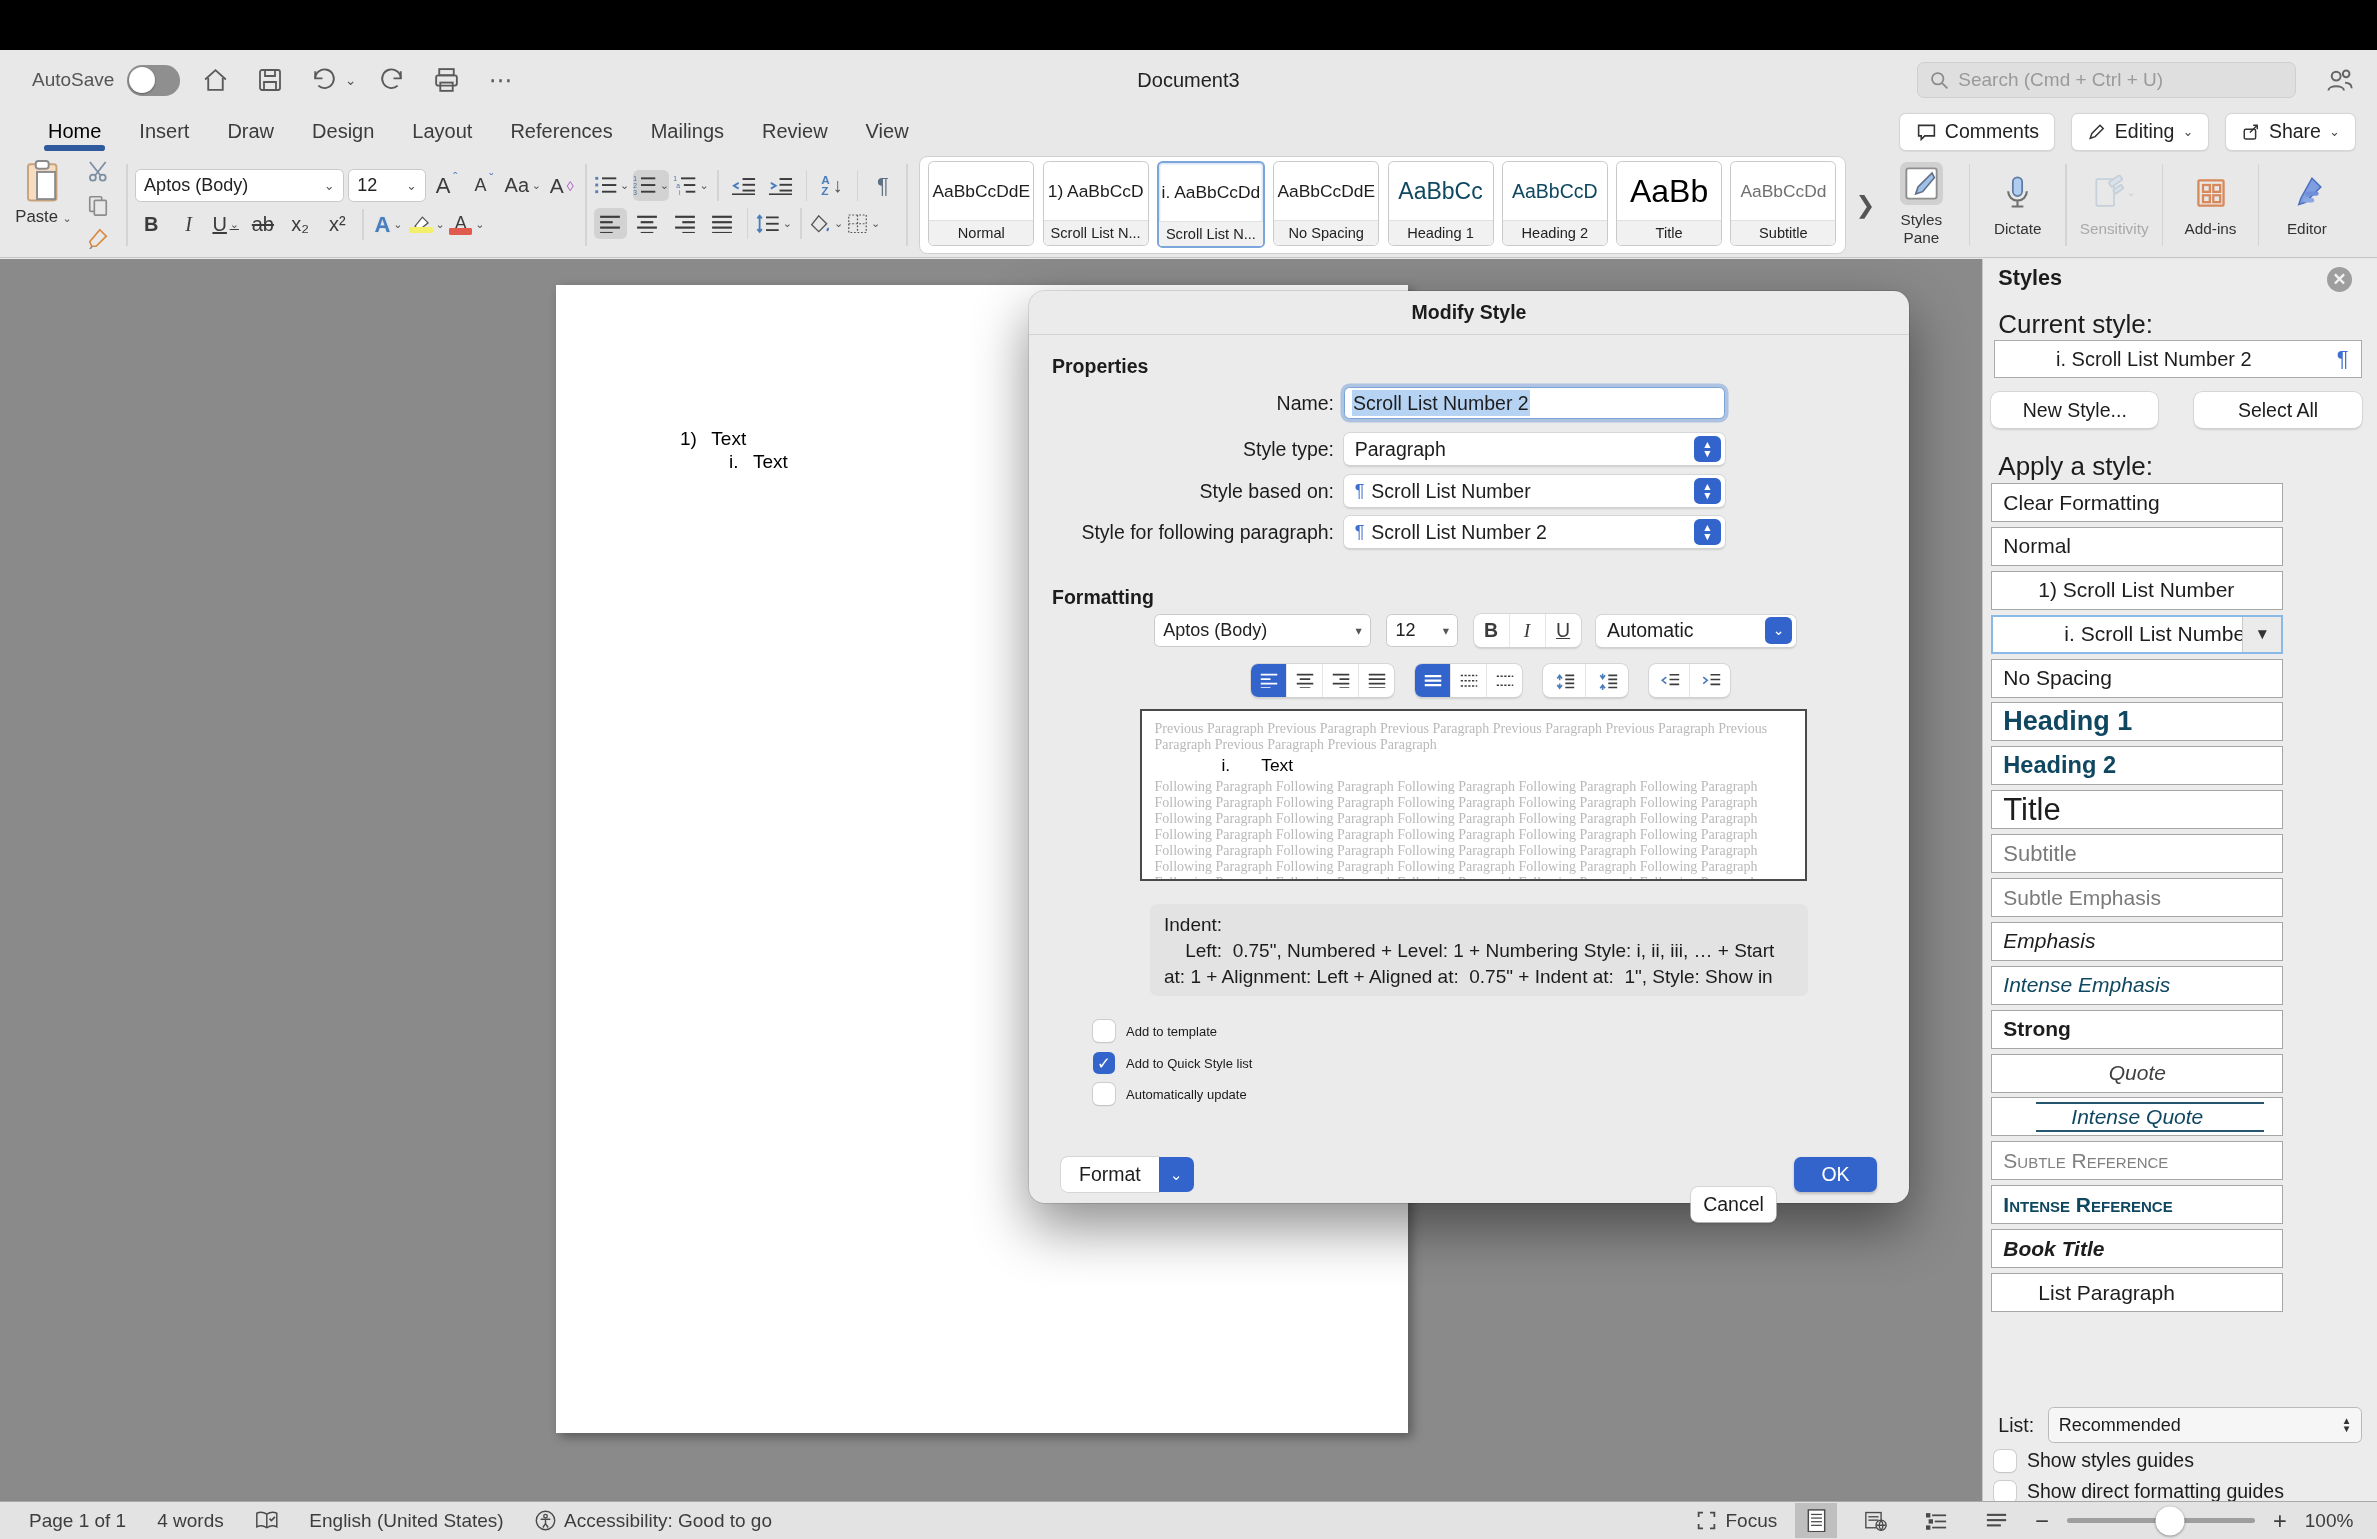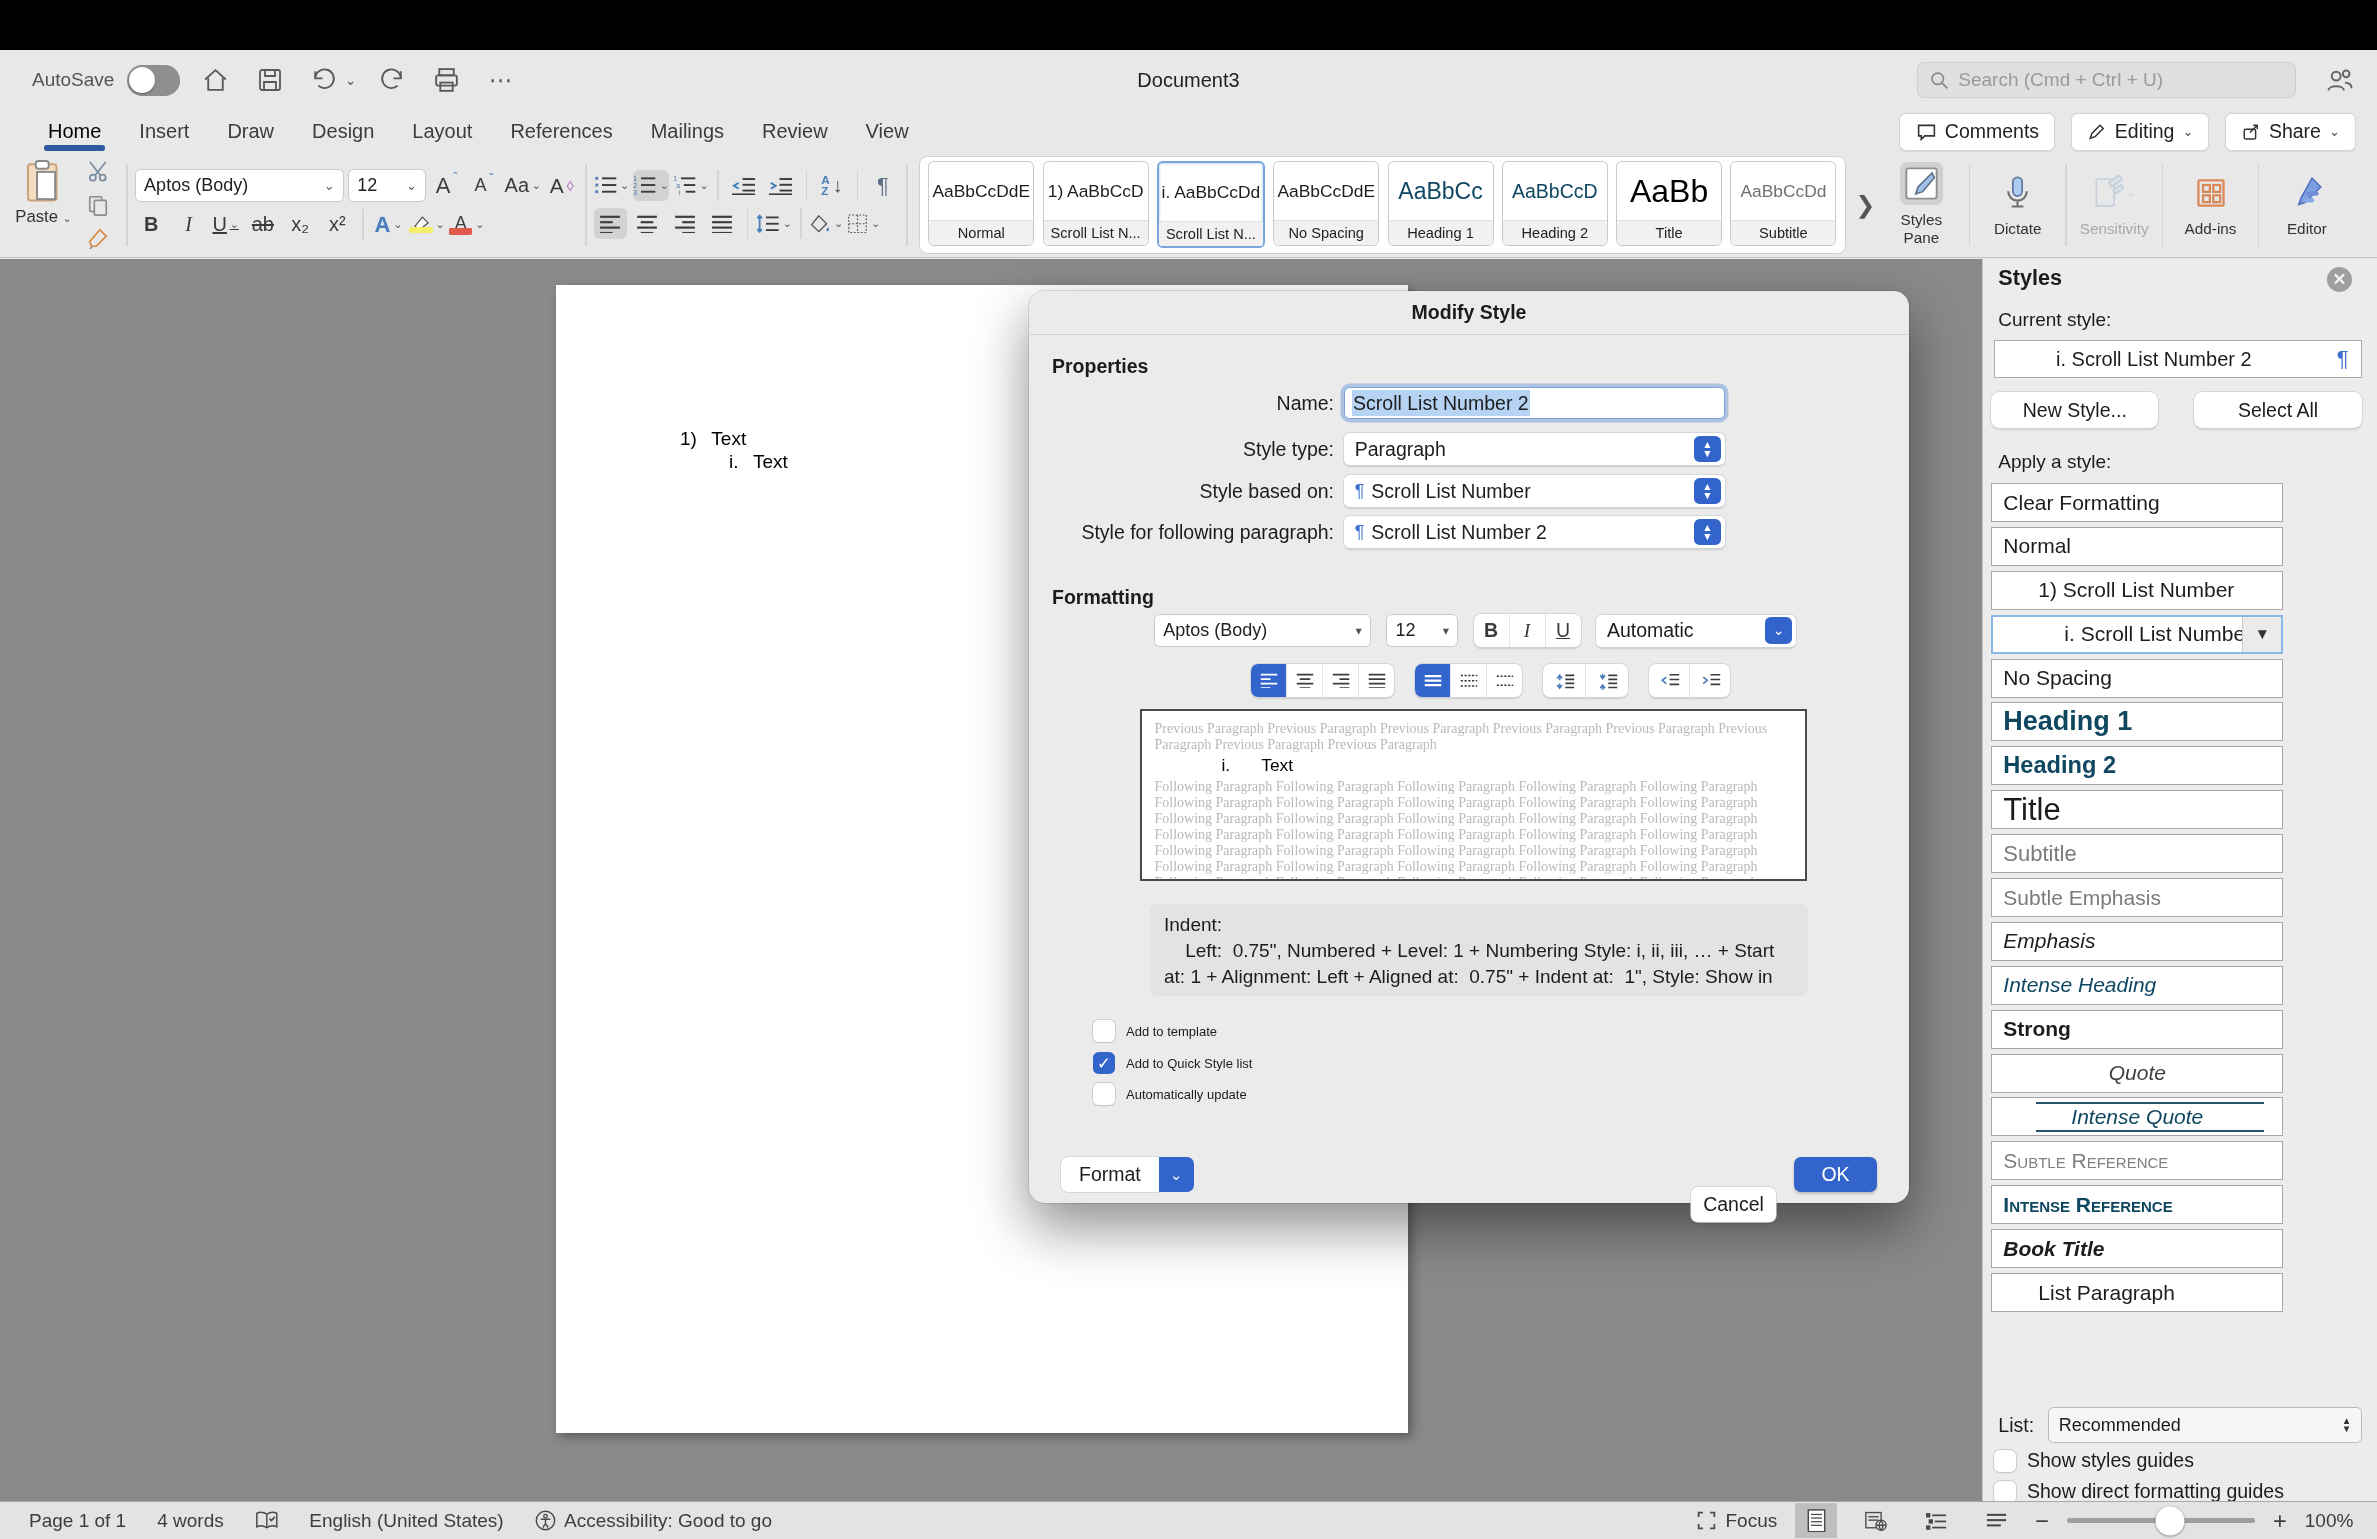--- a/index.html
+++ b/index.html
@@ -105,21 +105,21 @@
            font-size:19.5px;background:#fff;box-shadow:0 0 0 0.7px #cfcfcf,0 1.4px 2.1px rgba(0,0,0,.15);color:#1c1c1c;box-sizing:border-box;}
   .dlg-btn.primary{background:#3364cc;color:#fff;box-shadow:0 1.4px 2.8px rgba(0,0,0,.2);}
   .format-btn{position:absolute;left:32px;top:866px;display:flex;align-items:center;height:35px;}
   .format-main{background:#fff;border-radius:7px 0 0 7px;box-shadow:0 0 0 0.7px #cfcfcf;height:35px;display:flex;align-items:center;padding:0 18px;font-size:19.5px;}
   .format-dd{width:35px;height:35px;background:#3364cc;border-radius:0 7px 7px 0;color:#fff;display:flex;align-items:center;justify-content:center;font-size:15.3px;}
   
   .stylespane{position:absolute;right:0;top:0;bottom:0;width:395px;background:#ececec;border-left:1.4px solid #c6c6c6;box-sizing:border-box;}
   .sp-title{position:absolute;left:15.3px;top:5.6px;font-size:21.6px;font-weight:700;color:#1c1c1c;}
   .sp-close{position:absolute;right:25px;top:8.3px;width:25px;height:25px;border-radius:50%;background:#9e9e9e;color:#f2f2f2;
             display:flex;align-items:center;justify-content:center;font-size:16.7px;font-weight:700;}
-  .sp-label{position:absolute;left:15.3px;font-size:19px;color:#1c1c1c;}
+  .sp-label{position:absolute;left:15.3px;font-size:26px;color:#1c1c1c;}
   .cur-box{position:absolute;left:11px;top:81px;width:368px;height:38px;background:#fff;border:1.4px solid #ababab;
            display:flex;align-items:center;font-size:20px;padding:0 12.5px 0 61px;box-sizing:border-box;}
   .cur-box .pilcrow{margin-left:auto;font-size:22px;}
   .sp-btn{position:absolute;top:133px;height:36px;background:#fff;border-radius:8.3px;box-shadow:0 0 0 0.7px #cfcfcf,0 1.4px 2.1px rgba(0,0,0,.12);
           display:flex;align-items:center;justify-content:center;font-size:19.5px;color:#1c1c1c;}
   .style-list{position:absolute;left:8.3px;top:224px;width:292px;display:flex;flex-direction:column;gap:4.9px;}
   .style-item{height:39px;background:#fff;border:1.4px solid #a6a6a6;display:flex;align-items:center;
               padding:0 11px;font-size:21px;box-sizing:border-box;position:relative;overflow:hidden;white-space:nowrap;}
   .style-item.selected{border:2.1px solid #8ab9e8;}
   .dd-cell{position:absolute;right:0;top:0;bottom:0;width:38px;background:#ebebeb;border-left:0.7px solid #c9c9c9;
@@ -855,21 +855,21 @@
         <div class="style-item s-subtitle">
         <span class="si-text">Subtitle</span>
       </div>
         <div class="style-item s-subtle-em">
         <span class="si-text">Subtle Emphasis</span>
       </div>
         <div class="style-item s-em">
         <span class="si-text">Emphasis</span>
       </div>
         <div class="style-item s-int-em">
-        <span class="si-text">Intense Heading</span>
+        <span class="si-text">Intense Emphasis</span>
       </div>
         <div class="style-item s-strong">
         <span class="si-text">Strong</span>
       </div>
         <div class="style-item s-quote">
         <span class="si-text">Quote</span>
       </div>
         <div class="style-item s-int-quote">
         <span class="si-text">Intense Quote</span>
       </div>

